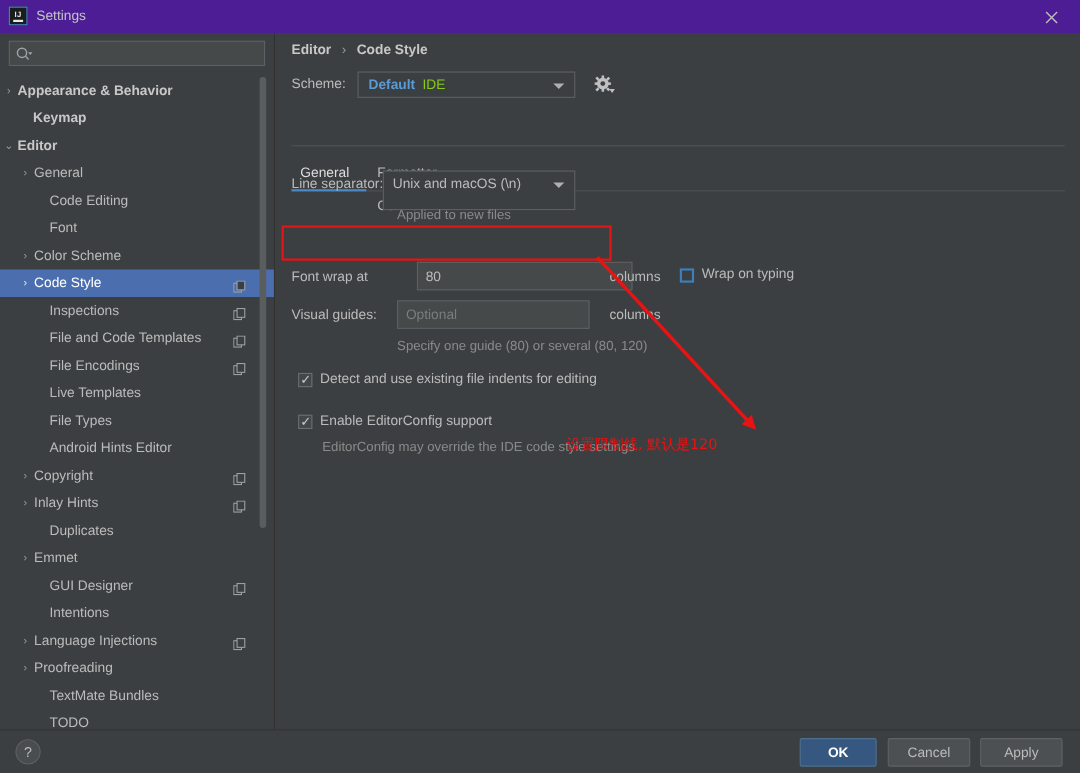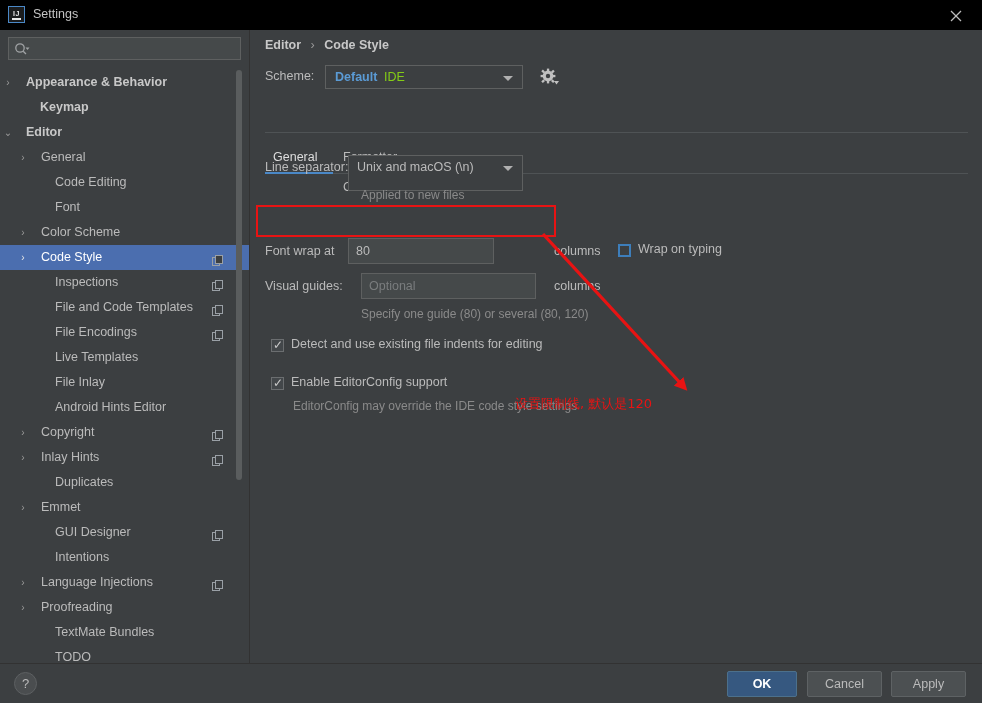--- a/index.html
+++ b/index.html
@@ -10,21 +10,21 @@
     font-family: "Liberation Sans", sans-serif;
     font-size: 12px;
     color: #bbbbbb;
     -webkit-font-smoothing: antialiased;
   }
   #root { position: relative; width: 982px; height: 703px; }
 
   
   #titlebar {
     position: absolute; left: 0; top: 0; width: 982px; height: 30px;
-    background: #000000;
+    background: #4c1d95;
   }
   #ij-logo {
     position: absolute; left: 8px; top: 6px; width: 17px; height: 17px;
     background: #1b1c1d; border: 1px solid #4a88c7;
     display: flex; flex-direction: column; align-items: center; justify-content: center;
   }
   #ij-logo .ij-text {
     font-size: 7px; font-weight: bold; color: #e8e8e8; line-height: 7px;
     font-family: "Liberation Sans", sans-serif; letter-spacing: .5px;
   }
@@ -65,21 +65,20 @@
     position: relative; height: 25px; line-height: 25px;
     white-space: nowrap; cursor: pointer;
   }
   .tree-row .arrow {
     position: absolute; top: 0; width: 12px; text-align: center;
     color: #9a9a9a; font-size: 10px; line-height: 25px;
   }
   .tree-row .lbl {
     position: absolute; top: 0; font-size: 12.5px; color: #bbbbbb;
     line-height: 25px;
-    margin-left: 10px;
   }
   .tree-row.bold .lbl { font-weight: bold; color: #c8c8c8; }
   .tree-row.selected { background: #4b6eaf; }
   .tree-row.selected .lbl { color: #ffffff; }
   .tree-row.selected .arrow { color: #e6e6e6; }
   .copy-icon {
     position: absolute; right: 26px; top: 6px; width: 12px; height: 12px;
   }
   #sidebar-scrollbar {
     position: absolute; right: 7px; top: 40px; width: 6px; height: 410px;
@@ -284,21 +283,21 @@
           <span class="lbl" style="left: 45px;">File Encodings</span>
           <span class="copy-icon"><svg width="12" height="12" viewBox="0 0 12 12">
               <rect x="0.5" y="2.5" width="7" height="8" fill="none" stroke="#9aa0a6" stroke-width="1"></rect>
               <rect x="3.5" y="0.5" width="7" height="8" fill="#3c3f41" stroke="#9aa0a6" stroke-width="1"></rect>
             </svg></span>
         </div>
         <div class="tree-row">
           <span class="lbl" style="left: 45px;">Live Templates</span>
         </div>
         <div class="tree-row">
-          <span class="lbl" style="left: 45px;">File Inlay</span>
+          <span class="lbl" style="left: 45px;">File Types</span>
         </div>
         <div class="tree-row">
           <span class="lbl" style="left: 45px;">Android Hints Editor</span>
         </div>
         <div class="tree-row">
           <span class="arrow" style="left: 17px;">›</span>
           <span class="lbl" style="left: 31px;">Copyright</span>
           <span class="copy-icon"><svg width="12" height="12" viewBox="0 0 12 12">
               <rect x="0.5" y="2.5" width="7" height="8" fill="none" stroke="#9aa0a6" stroke-width="1"></rect>
               <rect x="3.5" y="0.5" width="7" height="8" fill="#3c3f41" stroke="#9aa0a6" stroke-width="1"></rect>
@@ -395,21 +394,21 @@
     <div id="tab-underline"></div>
 
     <div class="f-label" style="left:14px; top:130px;">Line separator:</div>
     <div class="f-combo" style="left:97px; top:125px; width:175px; height:36px;">
       <span class="val">Unix and macOS (\n)</span>
       <span class="combo-arrow"></span>
     </div>
     <div class="f-hint" style="left:110px; top:158px;">Applied to new files</div>
 
     <div class="f-label" style="left:14px; top:214px;">Font wrap at</div>
-    <input class="f-input" style="left: 97px; top: 208px; width: 146px; height: 26px;" type="text" value="80">
+    <input class="f-input" style="left: 128px; top: 208px; width: 196px; height: 26px;" type="text" value="80">
     <div class="f-label" style="left:303px; top:214px;">columns</div>
 
     <div class="cb-row" style="left:367px; top:214px;">
       <span class="cb-box blue"></span>
       <span class="cb-label">Wrap on typing</span>
     </div>
 
     <div class="f-label" style="left:14px; top:249px;">Visual guides:</div>
     <input class="f-input" style="left: 110px; top: 243px; width: 175px; height: 26px;" type="text" placeholder="Optional">
     <div class="f-label" style="left:303px; top:249px;">columns</div>

